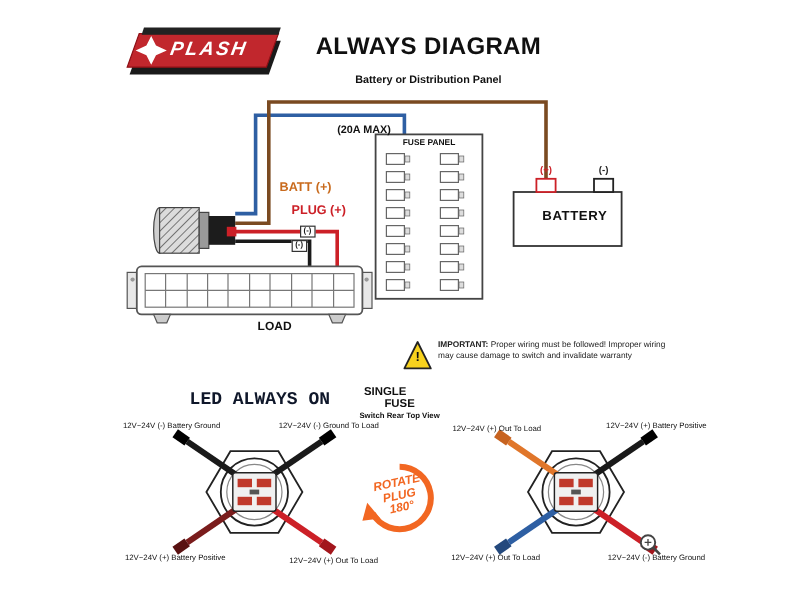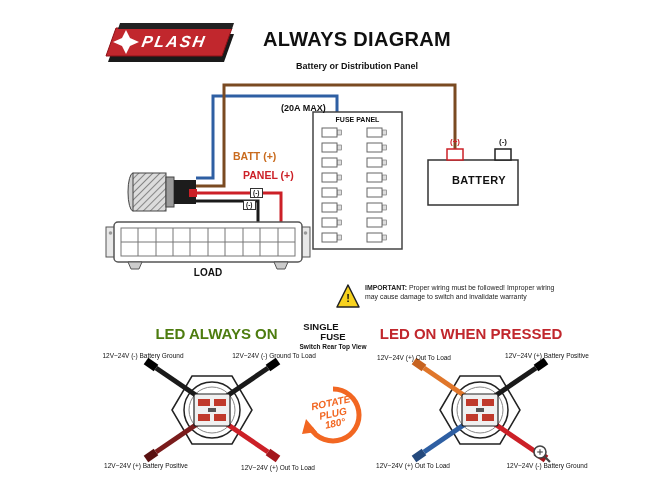--- a/index.html
+++ b/index.html
@@ -156,41 +156,40 @@
     </svg>
     <div class="abs lbl" style="left:38px;top:11px;font-size:16px;font-weight:900;font-style:italic;color:#fff;letter-spacing:2px;transform:skewX(-10deg);">PLASH</div>
   </div>
 
   <div class="abs lbl ctr" style="left:250px;top:28px;width:214px;font-size:20px;font-weight:800;letter-spacing:0.3px;color:#101010;">ALWAYS DIAGRAM</div>
   <div class="abs lbl ctr" style="left:250px;top:61px;width:214px;font-size:9px;font-weight:700;">Battery or Distribution Panel</div>
 
   <div class="abs lbl" style="left:236px;top:103px;font-size:9px;font-weight:700;margin-left:45px;">(20A MAX)</div>
   <div class="abs lbl ctr" style="left:313px;top:116px;width:89px;font-size:7px;font-weight:700;">FUSE PANEL</div>
   <div class="abs lbl" style="left:233px;top:150px;font-size:10.5px;font-weight:800;color:#c96b1e;">BATT (+)</div>
-  <div class="abs lbl" style="left:243px;top:169px;font-size:10.5px;font-weight:800;color:#cc2027;">PANEL (+)</div>
+  <div class="abs lbl" style="left:243px;top:169px;font-size:10.5px;font-weight:800;color:#cc2027;">PLUG (+)</div>
   <div class="abs lbl tag" style="left:250px;top:188px;">(-)</div>
   <div class="abs lbl tag" style="left:243px;top:200px;">(-)</div>
 
   <div class="abs lbl ctr" style="left:447px;top:137px;width:16px;font-size:8px;font-weight:700;color:#cc2027;">(+)</div>
   <div class="abs lbl ctr" style="left:495px;top:137px;width:16px;font-size:8px;font-weight:700;color:#222;">(-)</div>
   <div class="abs lbl ctr" style="left:428px;top:174px;width:102px;font-size:11px;font-weight:700;letter-spacing:0.5px;">BATTERY</div>
 
-  <div class="abs lbl ctr" style="left:173px;top:267px;width:70px;font-size:10px;font-weight:700;">LOAD</div>
+  <div class="abs lbl ctr" style="left:173px;top:267px;width:70px;font-size:10px;font-weight:700;text-align:right;">LOAD</div>
 
   <div class="abs lbl ctr" style="left:342px;top:292px;width:12px;font-size:11px;font-weight:900;">!</div>
   <div class="abs lbl wrap" style="left:365px;top:284px;width:200px;font-size:6.9px;line-height:1.3;color:#222;">
     <b>IMPORTANT:</b>
     <span>Proper wiring must be followed! Improper wiring may cause damage to switch and invalidate warranty</span>
   </div>
 
-  <div class="abs lbl ctr" style="left:139px;top:325px;width:155px;font-size:15px;font-weight:800;color:#4d7c0f;">LED ALWAYS ON</div>
+  <div class="abs lbl ctr" style="left:139px;top:325px;width:155px;font-size:15px;font-weight:800;color:#0f172a;font-family:Liberation Mono, monospace;">LED ALWAYS ON</div>
   <div class="abs lbl ctr" style="left:291px;top:321px;width:60px;font-size:9.5px;font-weight:800;">SINGLE</div>
   <div class="abs lbl ctr" style="left:303px;top:331px;width:60px;font-size:9.5px;font-weight:800;">FUSE</div>
   <div class="abs lbl ctr" style="left:291px;top:343px;width:84px;font-size:6.5px;font-weight:600;">Switch Rear Top View</div>
-  <div class="abs lbl ctr" style="left:376px;top:325px;width:190px;font-size:15px;font-weight:800;color:#c1272d;">LED ON WHEN PRESSED</div>
 
   <div class="abs lbl ctr" style="left:306px;top:398px;width:54px;font-size:10px;font-weight:900;font-style:italic;color:#f26722;line-height:1.05;transform:rotate(-12deg);white-space:normal;">
     <span style="display:block;">ROTATE</span>
     <span style="display:block;">PLUG</span>
     <span style="display:block;">180°</span>
   </div>
 
   <div class="abs lbl ctr" style="left:88px;top:352px;width:110px;font-size:6.5px;">12V~24V (-) Battery Ground</div>
   <div class="abs lbl ctr" style="left:216px;top:352px;width:116px;font-size:6.5px;">12V~24V (-) Ground To Load</div>
   <div class="abs lbl ctr" style="left:88px;top:462px;width:116px;font-size:6.5px;">12V~24V (+) Battery Positive</div>

